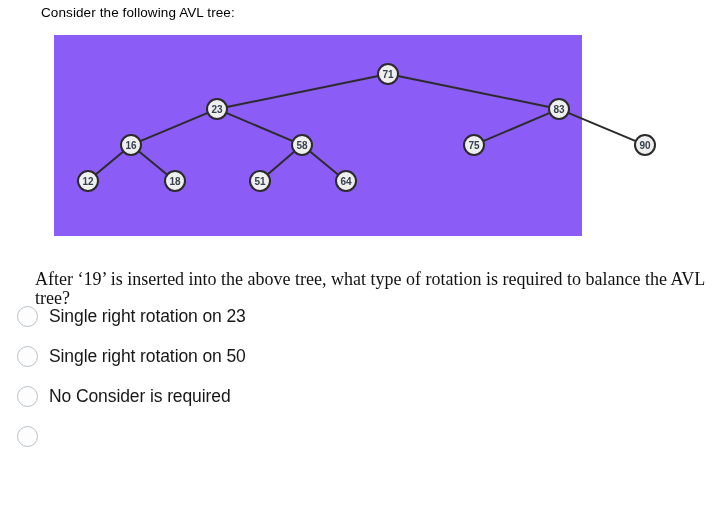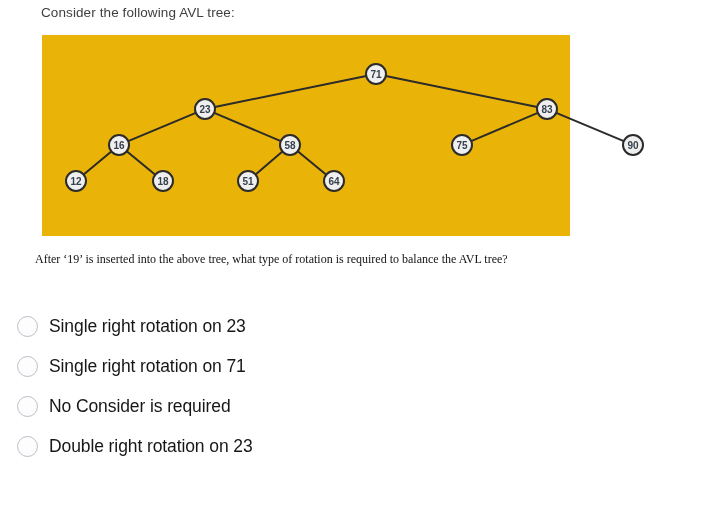--- a/index.html
+++ b/index.html
@@ -16,31 +16,31 @@
     position: relative;
   }
 
   #prompt-heading {
     position: absolute;
     left: 41px;
     top: 4px;
     font-family: "Liberation Sans", sans-serif;
     font-size: 13.5px;
     line-height: 18px;
-    color: #404040;
+    color: #000000;
     letter-spacing: 0.1px;
   }
 
   #tree-panel {
     position: absolute;
-    left: 42px;
+    left: 54px;
     top: 35px;
     width: 528px;
     height: 201px;
-    background: #eab308;
+    background: #8b5cf6;
   }
 
   #tree-svg {
     position: absolute;
     left: 0;
     top: 0;
     width: 624px;
     height: 201px;
     display: block;
   }
@@ -61,37 +61,37 @@
     font-size: 10px;
     font-weight: bold;
     fill: #36404d;
     text-anchor: middle;
     dominant-baseline: central;
   }
 
   #question-text {
     position: absolute;
     left: 35px;
-    top: 250px;
+    top: 270px;
     font-family: "Liberation Serif", serif;
-    font-size: 12px;
+    font-size: 18px;
     line-height: 19px;
     color: #121212;
   }
 
   #options-list {
     position: absolute;
     left: 17px;
     top: 306px;
     width: 690px;
   }
 
   .option-row {
     display: flex;
-    align-items: center;
+    align-items: flex-start;
     height: 40px;
     gap: 11px;
   }
 
   .option-radio {
     width: 21px;
     height: 21px;
     min-width: 21px;
     border-radius: 50%;
     border: 1.4px solid #b9bfc7;
@@ -177,23 +177,22 @@
 
 <div id="question-text">After ‘19’ is inserted into the above tree, what type of rotation is required to balance the AVL tree?</div>
 
 <div id="options-list">
     <div class="option-row">
       <div class="option-radio"></div>
       <div class="option-label">Single right rotation on 23</div>
     </div>
     <div class="option-row">
       <div class="option-radio"></div>
-      <div class="option-label">Single right rotation on 71</div>
+      <div class="option-label">Single right rotation on 50</div>
     </div>
     <div class="option-row">
       <div class="option-radio"></div>
       <div class="option-label">No Consider is required</div>
     </div>
     <div class="option-row">
       <div class="option-radio"></div>
-      <div class="option-label">Double right rotation on 23</div>
     </div>
   </div>
 
 </body></html>

